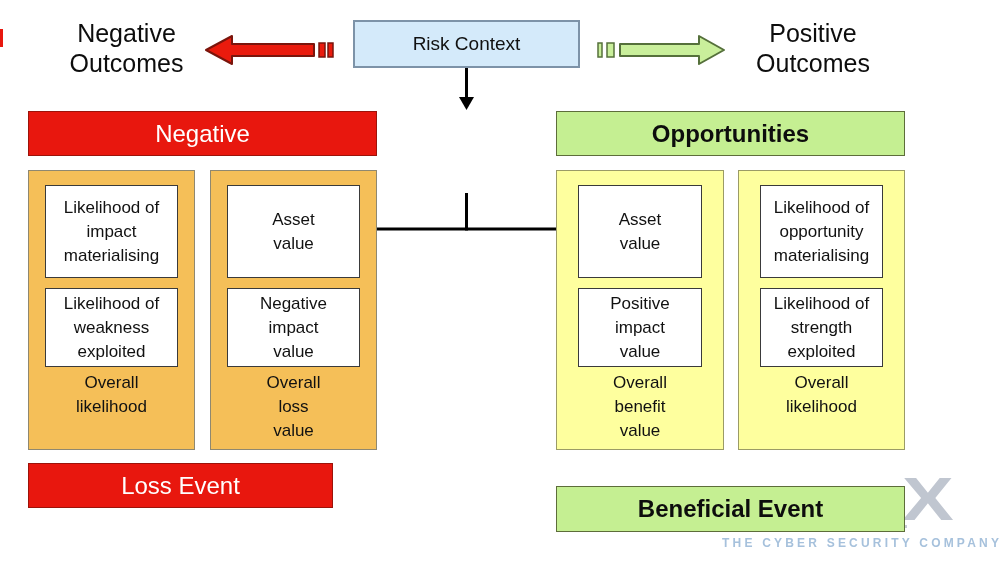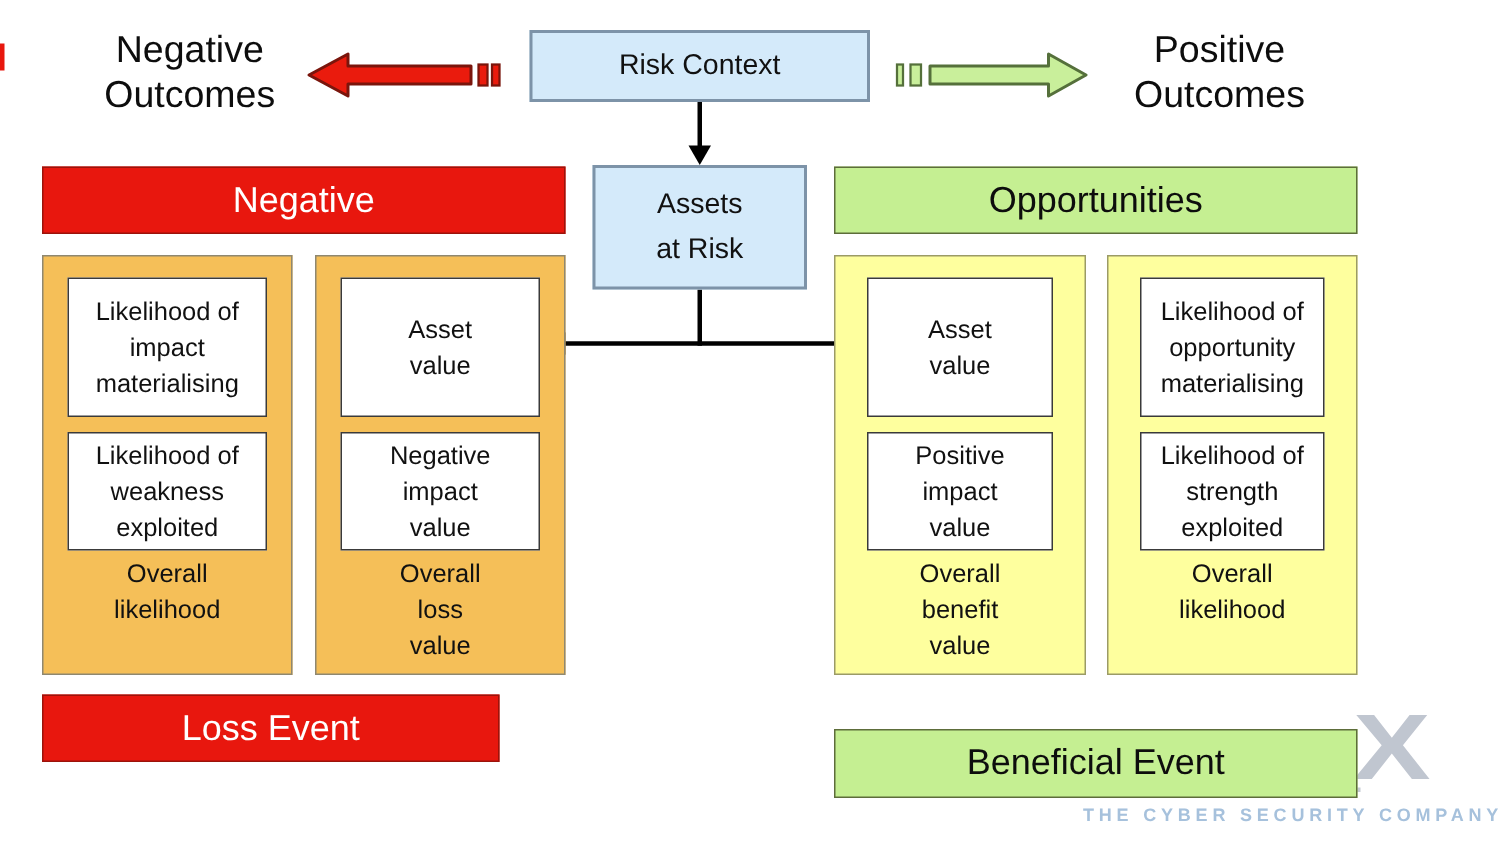--- a/index.html
+++ b/index.html
@@ -14,21 +14,21 @@
   .bluebox{
     background:#d4eafa;border:2px solid #7d93a8;display:flex;flex-direction:column;
     align-items:center;justify-content:center;text-align:center;
     font-size:19px;line-height:30px;z-index:3;box-sizing:border-box;
   }
   .banner{
     display:flex;align-items:center;justify-content:center;text-align:center;
     font-size:24px;z-index:2;box-sizing:border-box;
   }
   .banner.red{background:#e8170e;border:1px solid #9c130a;color:#ffffff;}
-  .banner.green{background:#c5ef92;border:1px solid #5d6d3a;color:#0d0d0d;}
+  .banner.green{background:#c5ef92;border:1px solid #5d6d3a;color:#0d0d0d;font-weight:bold;}
   .panel{
     position:absolute;top:170px;height:280px;z-index:2;box-sizing:border-box;
   }
   .panel.orange{background:#f5bf58;border:1px solid #8f8870;}
   .panel.yellow{background:#feff9e;border:1px solid #9b9b66;}
   .wbox{
     position:absolute;left:16px;right:16px;background:#ffffff;border:1px solid #3a3a3a;
     display:flex;flex-direction:column;align-items:center;justify-content:center;
     text-align:center;font-size:17px;line-height:24px;box-sizing:border-box;
   }
@@ -86,24 +86,20 @@
     <polygon points="24,13 103,13 103,5 128,19 103,33 103,25 24,25" fill="#c9ef9b" stroke="#55703b" stroke-width="2" stroke-linejoin="round"></polygon>
   </svg>
 
   <div class="abs outcome-label" style="left:748px;top:18px;width:130px;">
       <div>Positive</div>
       <div>Outcomes</div>
     </div>
 
   <div class="abs banner red" style="left:28px;top:111px;width:349px;height:45px;">Negative</div>
 
-  <div class="abs bluebox" style="left:395px;top:110px;width:143px;height:83px;">
-      <div>Assets</div>
-      <div>at Risk</div>
-    </div>
 
   <div class="abs banner green" style="left:556px;top:111px;width:349px;height:45px;">Opportunities</div>
 
   <svg class="abs connector" style="left:350px;top:60px;" width="240" height="180" viewBox="0 0 240 180">
     <line x1="116.5" y1="8" x2="116.5" y2="40" stroke="#000" stroke-width="3"></line>
     <polygon points="116.5,50 109,37 124,37" fill="#000"></polygon>
     <line x1="116.5" y1="133" x2="116.5" y2="170.5" stroke="#000" stroke-width="3"></line>
     <line x1="24" y1="169" x2="216" y2="169" stroke="#000" stroke-width="3"></line>
     <polygon points="12,169 27,161.5 27,176.5" fill="#000"></polygon>
     <polygon points="228,169 213,161.5 213,176.5" fill="#000"></polygon>

